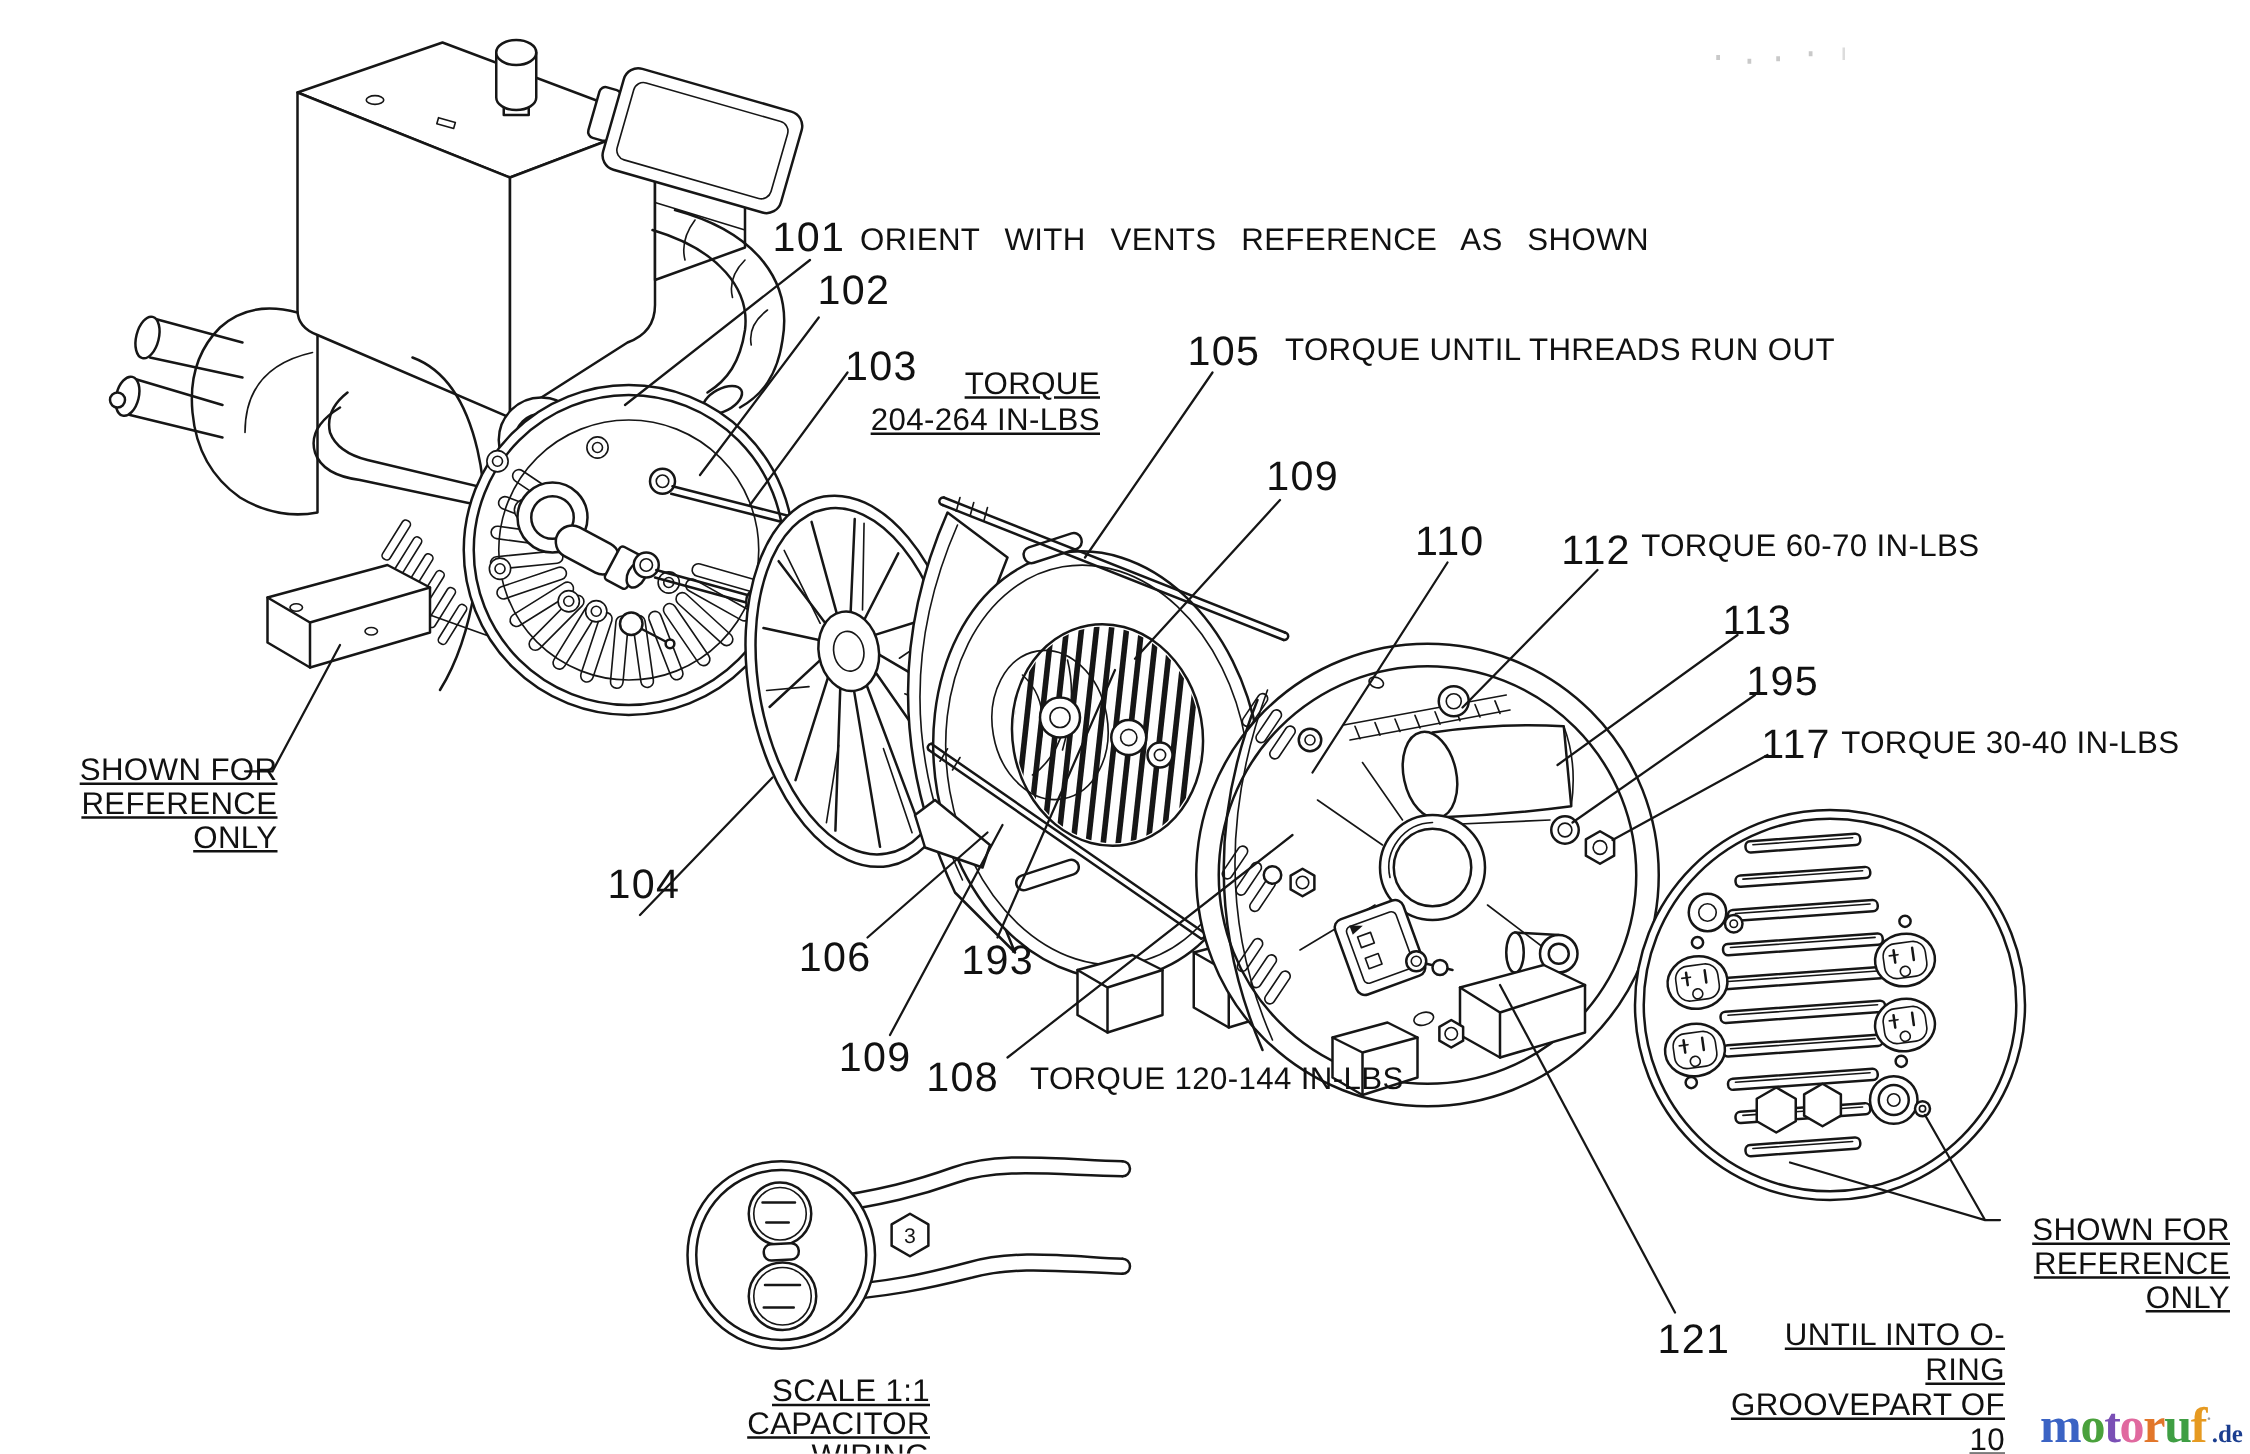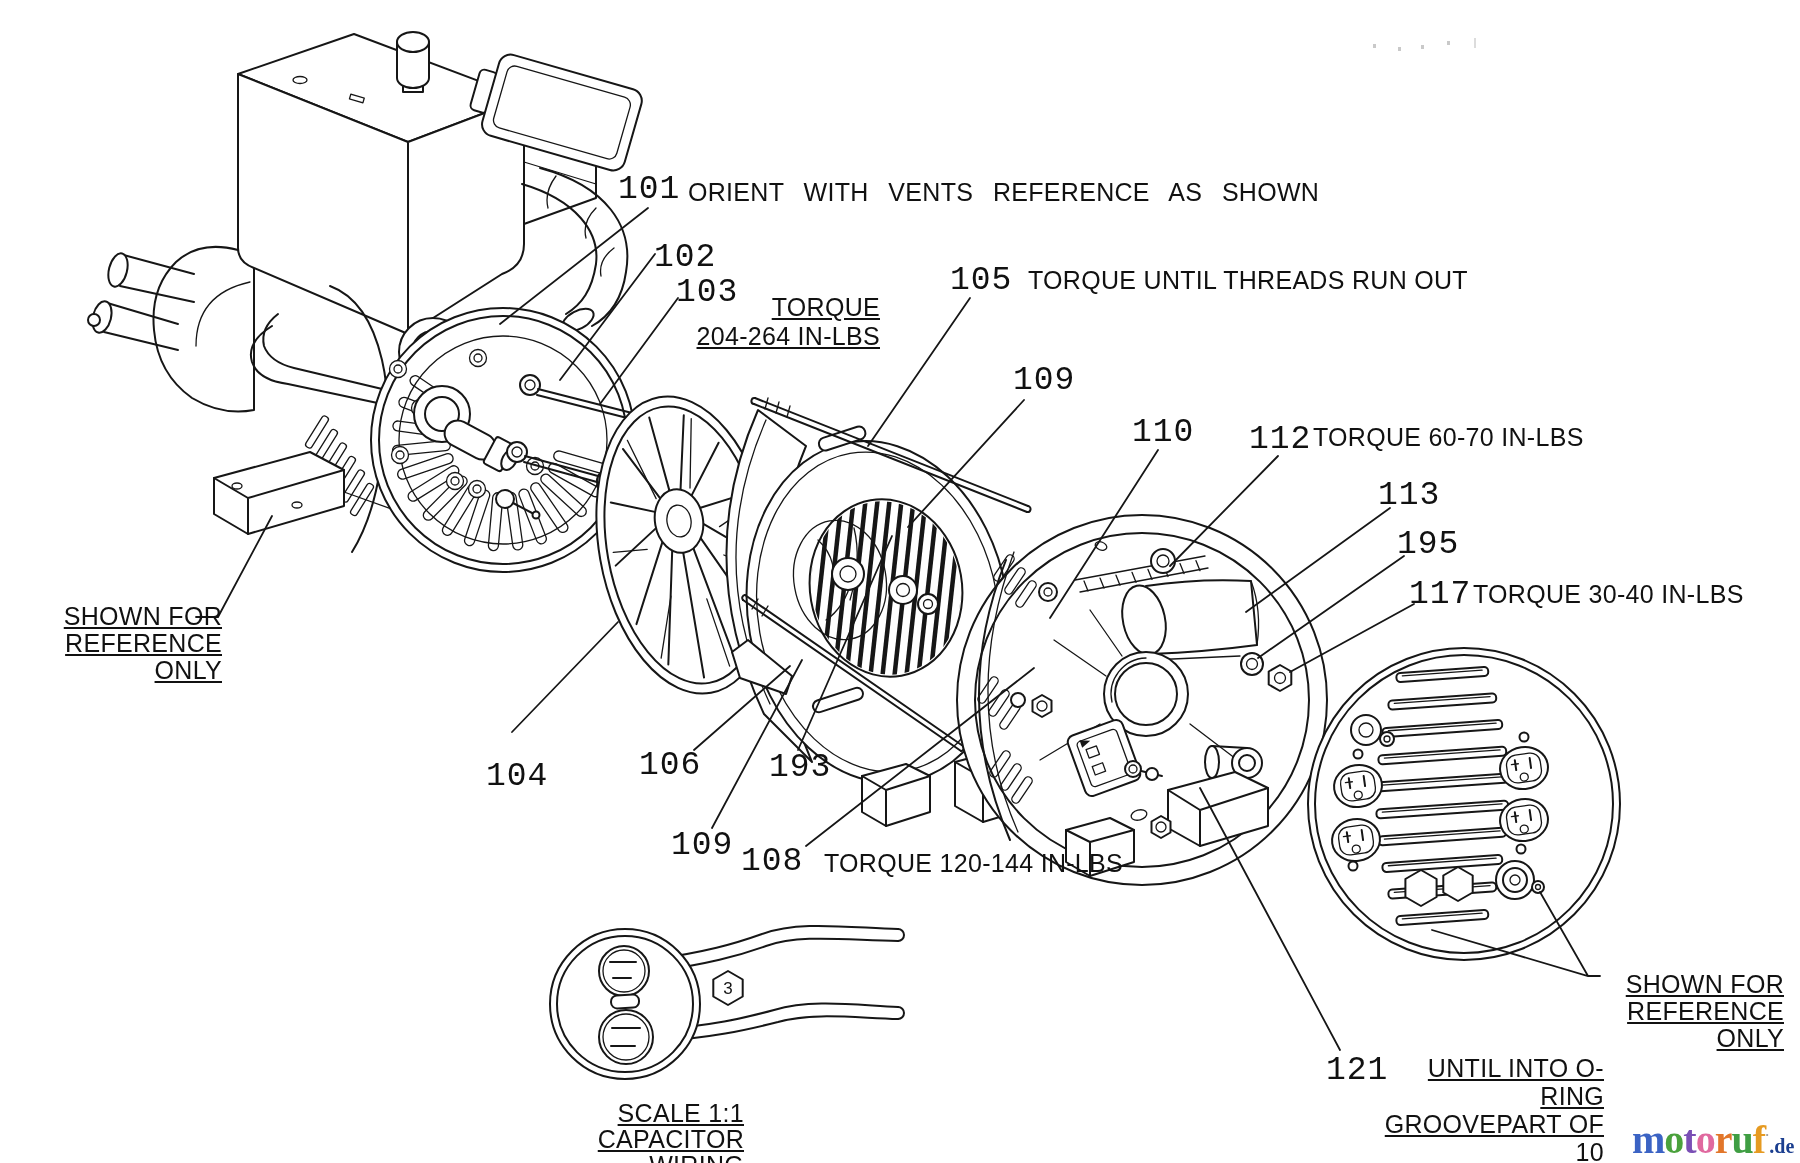--- a/index.html
+++ b/index.html
@@ -5,21 +5,21 @@
   html,body{margin:0;padding:0;background:#fff;}
   #stage{position:relative;width:1800px;height:1163px;background:#ffffff;overflow:hidden;
          font-family:"Liberation Sans",sans-serif;color:#111;}
   svg{position:absolute;left:0;top:0;}
   .ln{fill:none;stroke:#161616;stroke-width:2;stroke-linecap:round;stroke-linejoin:round;}
   .fw{fill:#ffffff;stroke:#161616;stroke-width:2;stroke-linejoin:round;}
   .thin{stroke-width:1.3;}
   .ldr{fill:none;stroke:#161616;stroke-width:1.8;stroke-linecap:round;}
   .hatch{stroke:#161616;stroke-width:4.5;}
   .lbl{position:absolute;color:#111;white-space:nowrap;}
-  .num{font-size:33px;letter-spacing:1px;font-family:Liberation Mono, monospace;}
+  .num{font-size:33px;letter-spacing:1px;}
   .note{font-size:25px;letter-spacing:.3px;}
   .wide{word-spacing:.5em;}
   .ctr{text-align:right;white-space:normal;text-decoration:underline;}
   .lh29{line-height:29px;} .lh28{line-height:28px;} .lh27{line-height:27px;} .lh26{line-height:26px;}
   #wmark{position:absolute;left:1632px;top:1115px;font-family:"Liberation Serif",serif;
          font-weight:bold;font-size:40px;letter-spacing:-1px;line-height:40px;}
   #wmark .sfx{font-size:20px;letter-spacing:0;}
   #wmark .tm{font-size:13px;color:#9a9a9a;vertical-align:super;letter-spacing:0;}
   .faint{position:absolute;background:#c9c9c9;}
 </style>
@@ -485,21 +485,21 @@
     <line class="ldr" x1="806" y1="846" x2="1034" y2="668"></line>
     <line class="ldr" x1="1340" y1="1050" x2="1200" y2="788"></line>
     <path class="ldr" d="M 196,617 L 218,617 L 272,516"></path>
     <path class="ldr" d="M 1432,930 L 1588,976 L 1600,976 M 1540,892 L 1588,976"></path>
   </g>
 </svg>
 
   <div class="lbl num" style="left:618px;top:171px">101</div>
   <div class="lbl note wide" style="left:688px;top:178px">ORIENT WITH VENTS REFERENCE AS SHOWN</div>
 
-  <div class="lbl num" style="left:654px;top:239px">102</div>
+  <div class="lbl num" style="left:654px;top:213px">102</div>
 
   <div class="lbl num" style="left:676px;top:274px">103</div>
   <div class="lbl note ctr lh29" style="left:675px;top:293px;width:205px">
     <div>TORQUE</div>
     <div>204-264 IN-LBS</div>
   </div>
 
   <div class="lbl num" style="left:950px;top:262px">105</div>
   <div class="lbl note" style="left:1028px;top:266px">TORQUE UNTIL THREADS RUN OUT</div>
 
@@ -508,21 +508,21 @@
 
   <div class="lbl num" style="left:1249px;top:421px">112</div>
   <div class="lbl note" style="left:1313px;top:423px">TORQUE 60-70 IN-LBS</div>
 
   <div class="lbl num" style="left:1378px;top:477px">113</div>
   <div class="lbl num" style="left:1397px;top:526px">195</div>
 
   <div class="lbl num" style="left:1409px;top:576px">117</div>
   <div class="lbl note" style="left:1473px;top:580px">TORQUE 30-40 IN-LBS</div>
 
-  <div class="lbl num" style="left:486px;top:758px">104</div>
+  <div class="lbl num" style="left:486px;top:688px">104</div>
   <div class="lbl num" style="left:639px;top:747px">106</div>
   <div class="lbl num" style="left:769px;top:749px">193</div>
   <div class="lbl num" style="left:671px;top:827px">109</div>
 
   <div class="lbl num" style="left:741px;top:843px">108</div>
   <div class="lbl note" style="left:824px;top:849px">TORQUE 120-144 IN-LBS</div>
 
   <div class="lbl num" style="left:1326px;top:1052px">121</div>
   <div class="lbl note ctr lh28" style="left:1380px;top:1054px;width:224px">
     <div>UNTIL INTO O-RING</div>

